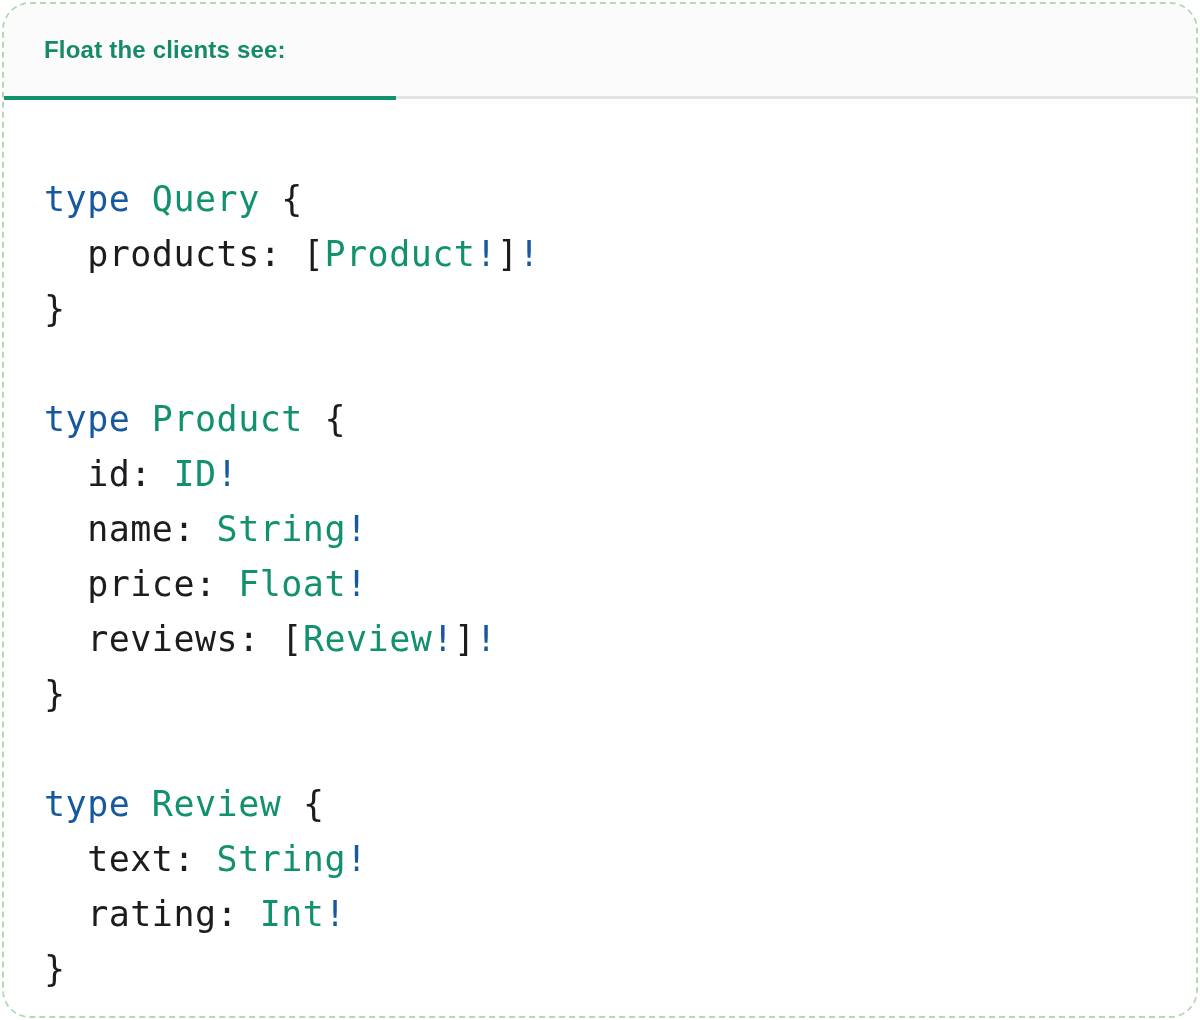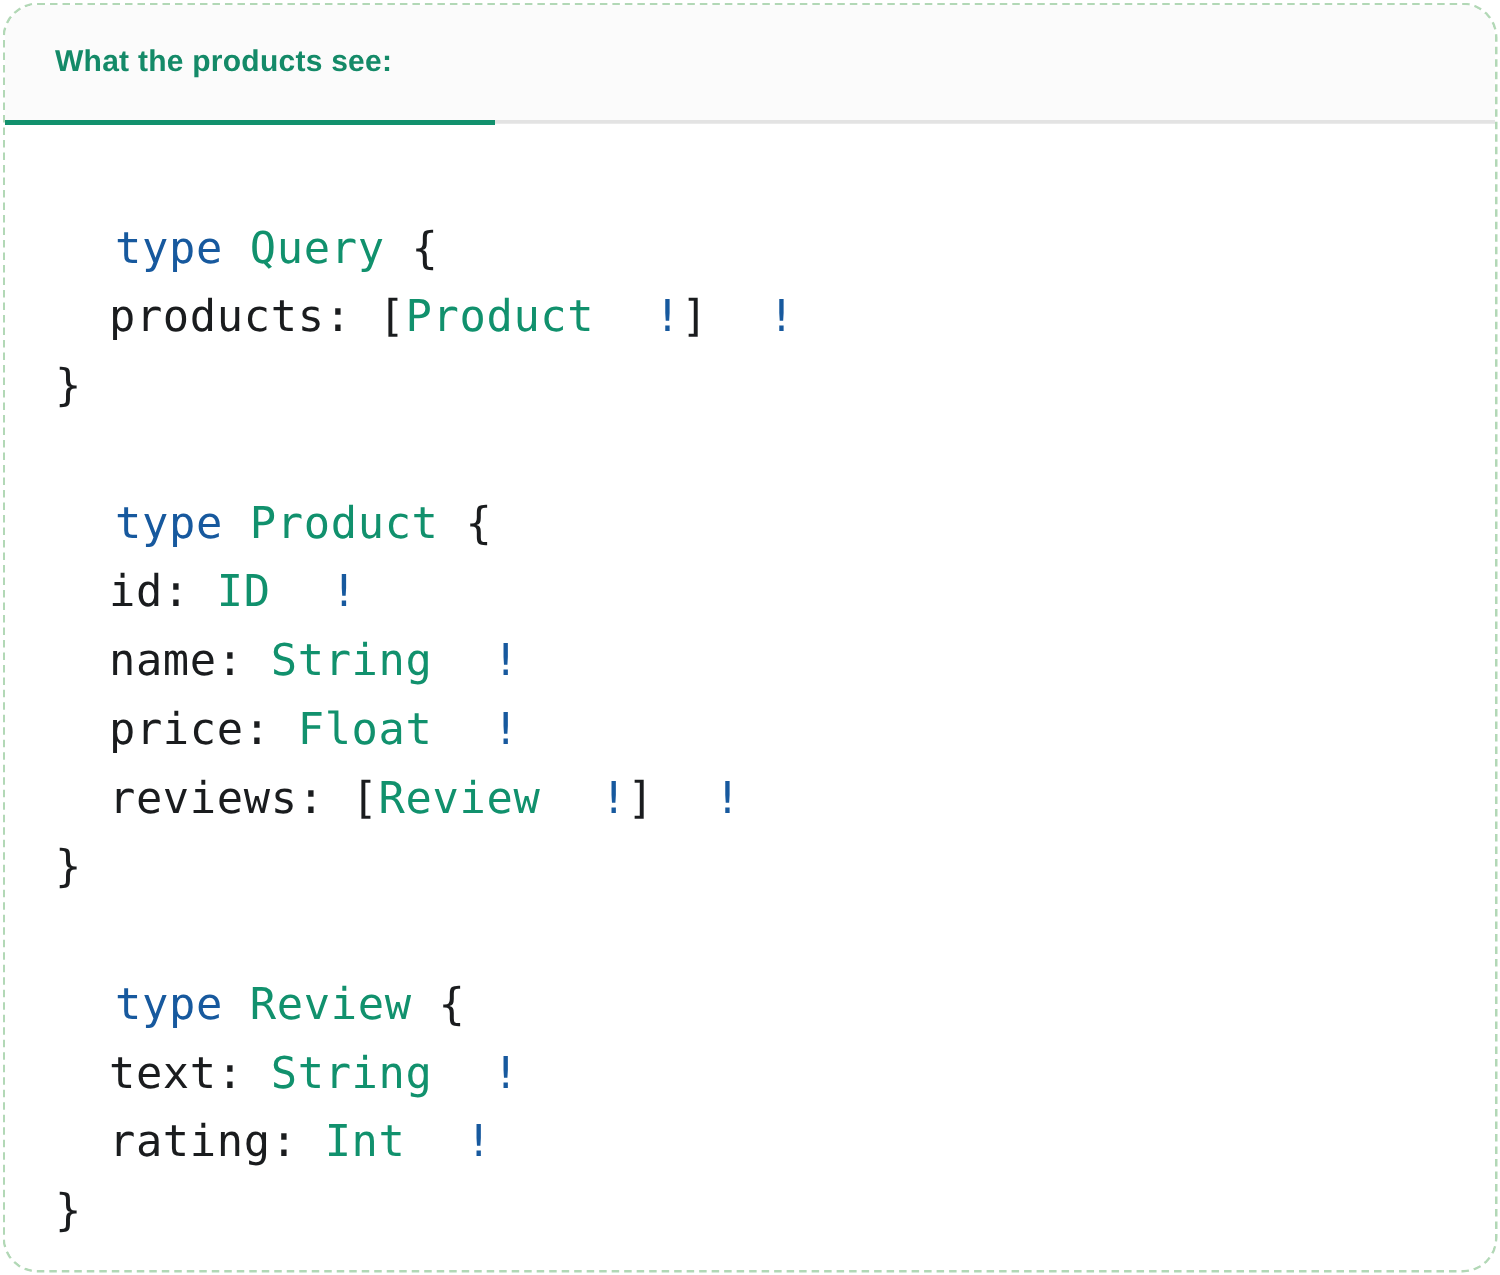--- a/index.html
+++ b/index.html
@@ -52,25 +52,25 @@
     font-family: "DejaVu Sans Mono", "Liberation Mono", monospace;
     font-size: 35px;
     font-weight: 500;
     line-height: 55px;
     letter-spacing: 0.5px;
     white-space: pre;
     color: var(--code-text, #1a1c1e);
   }
   .code-line { height: 55px; }
   .tok-plain { color: var(--code-text, #1a1c1e); }
-  .tok-blue  { color: var(--keyword-blue, #17599e); margin-left: 48px; }
+  .tok-blue  { color: var(--keyword-blue, #17599e); }
   .tok-teal  { color: var(--type-teal, #11916d); }
 </style>
 </head>
 <body>
 
 <div class="card">
   <div class="tabbar">
-    <span class="tab-label">What the products see:</span>
+    <span class="tab-label">Float the clients see:</span>
     <div class="tab-underline"></div>
   </div>
   <pre class="code"><div class="code-line"><span class="tok-blue">type </span><span class="tok-teal">Query </span><span class="tok-plain">{</span></div><div class="code-line"><span class="tok-plain">  products: [</span><span class="tok-teal">Product</span><span class="tok-blue">!</span><span class="tok-plain">]</span><span class="tok-blue">!</span></div><div class="code-line"><span class="tok-plain">}</span></div><div class="code-line"> </div><div class="code-line"><span class="tok-blue">type </span><span class="tok-teal">Product </span><span class="tok-plain">{</span></div><div class="code-line"><span class="tok-plain">  id: </span><span class="tok-teal">ID</span><span class="tok-blue">!</span></div><div class="code-line"><span class="tok-plain">  name: </span><span class="tok-teal">String</span><span class="tok-blue">!</span></div><div class="code-line"><span class="tok-plain">  price: </span><span class="tok-teal">Float</span><span class="tok-blue">!</span></div><div class="code-line"><span class="tok-plain">  reviews: [</span><span class="tok-teal">Review</span><span class="tok-blue">!</span><span class="tok-plain">]</span><span class="tok-blue">!</span></div><div class="code-line"><span class="tok-plain">}</span></div><div class="code-line"> </div><div class="code-line"><span class="tok-blue">type </span><span class="tok-teal">Review </span><span class="tok-plain">{</span></div><div class="code-line"><span class="tok-plain">  text: </span><span class="tok-teal">String</span><span class="tok-blue">!</span></div><div class="code-line"><span class="tok-plain">  rating: </span><span class="tok-teal">Int</span><span class="tok-blue">!</span></div><div class="code-line"><span class="tok-plain">}</span></div></pre>
 </div>
 
 </body></html>

